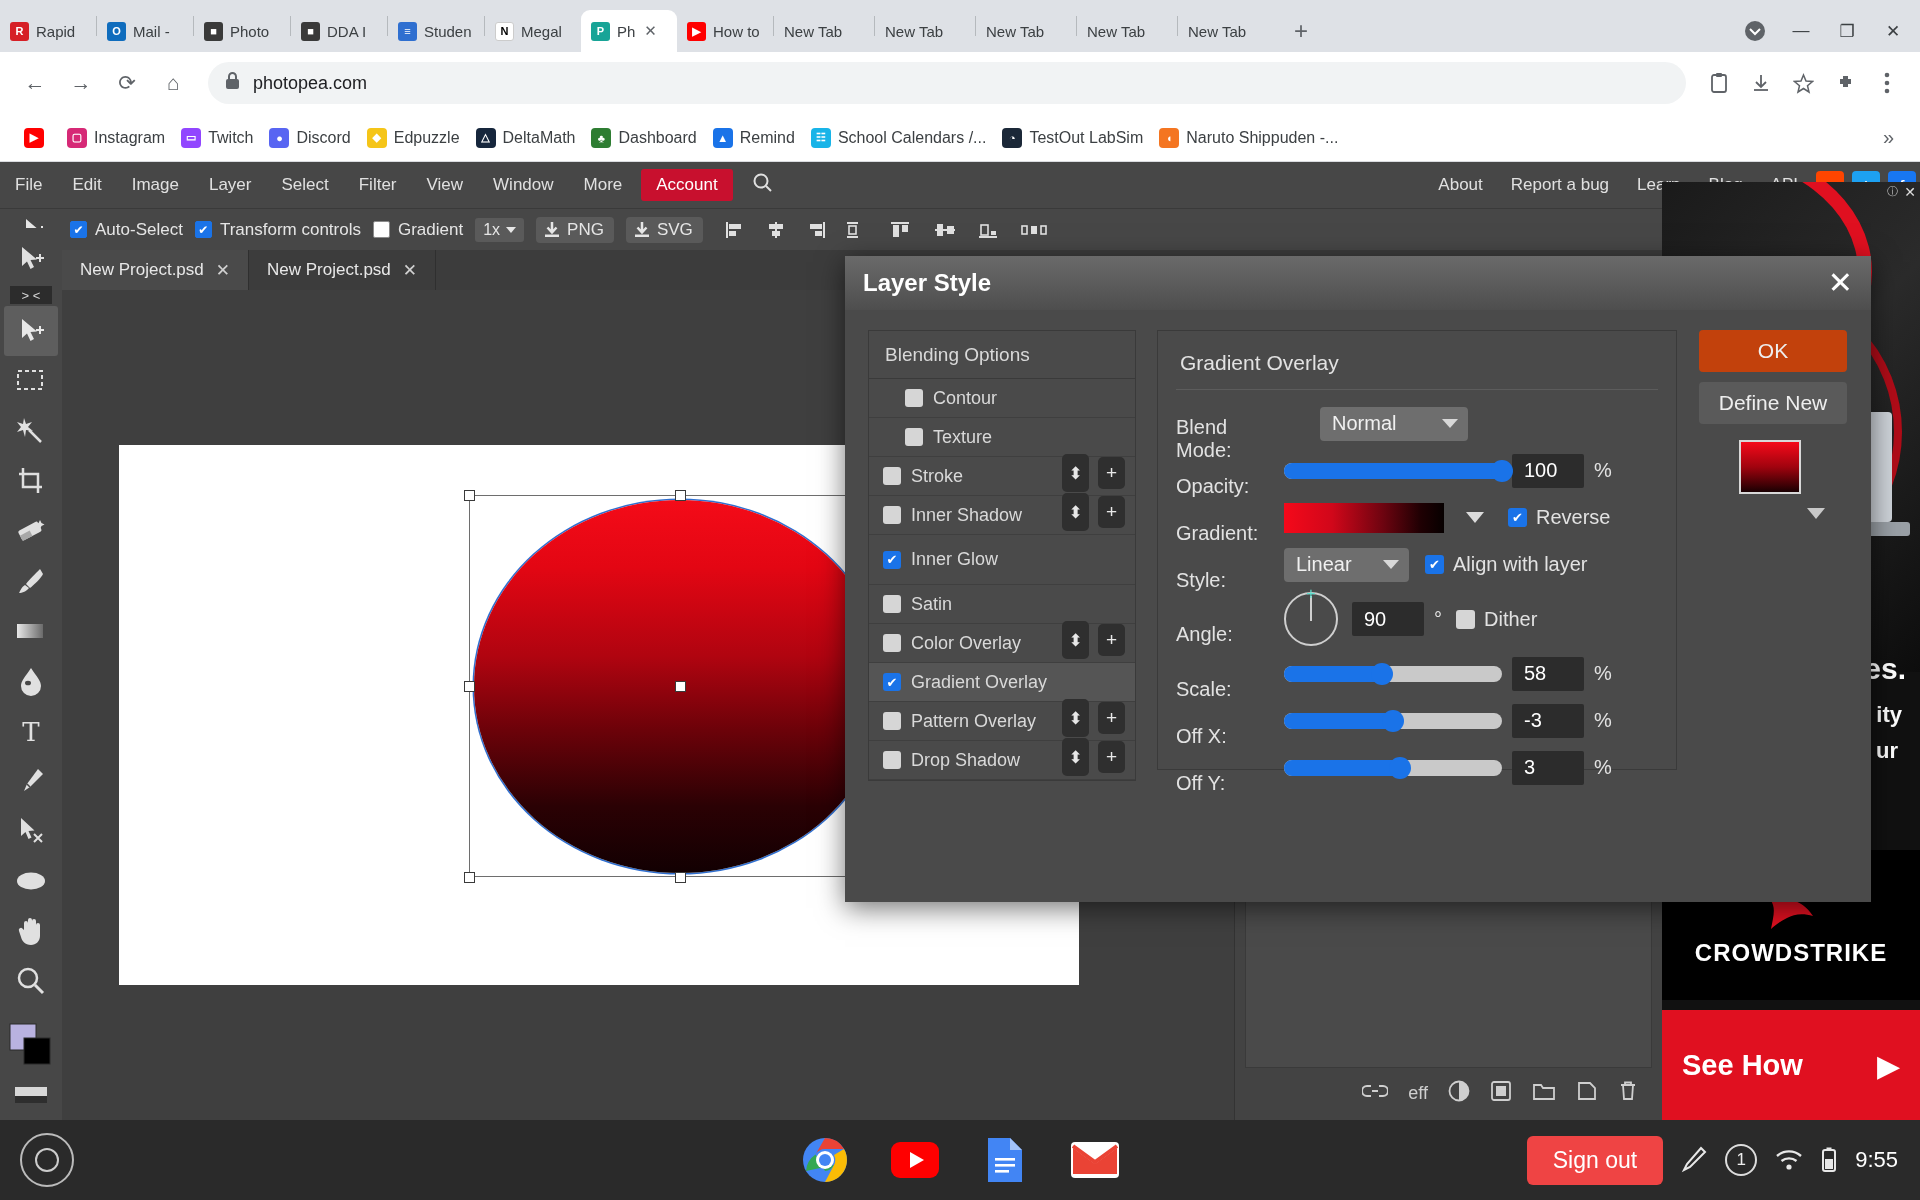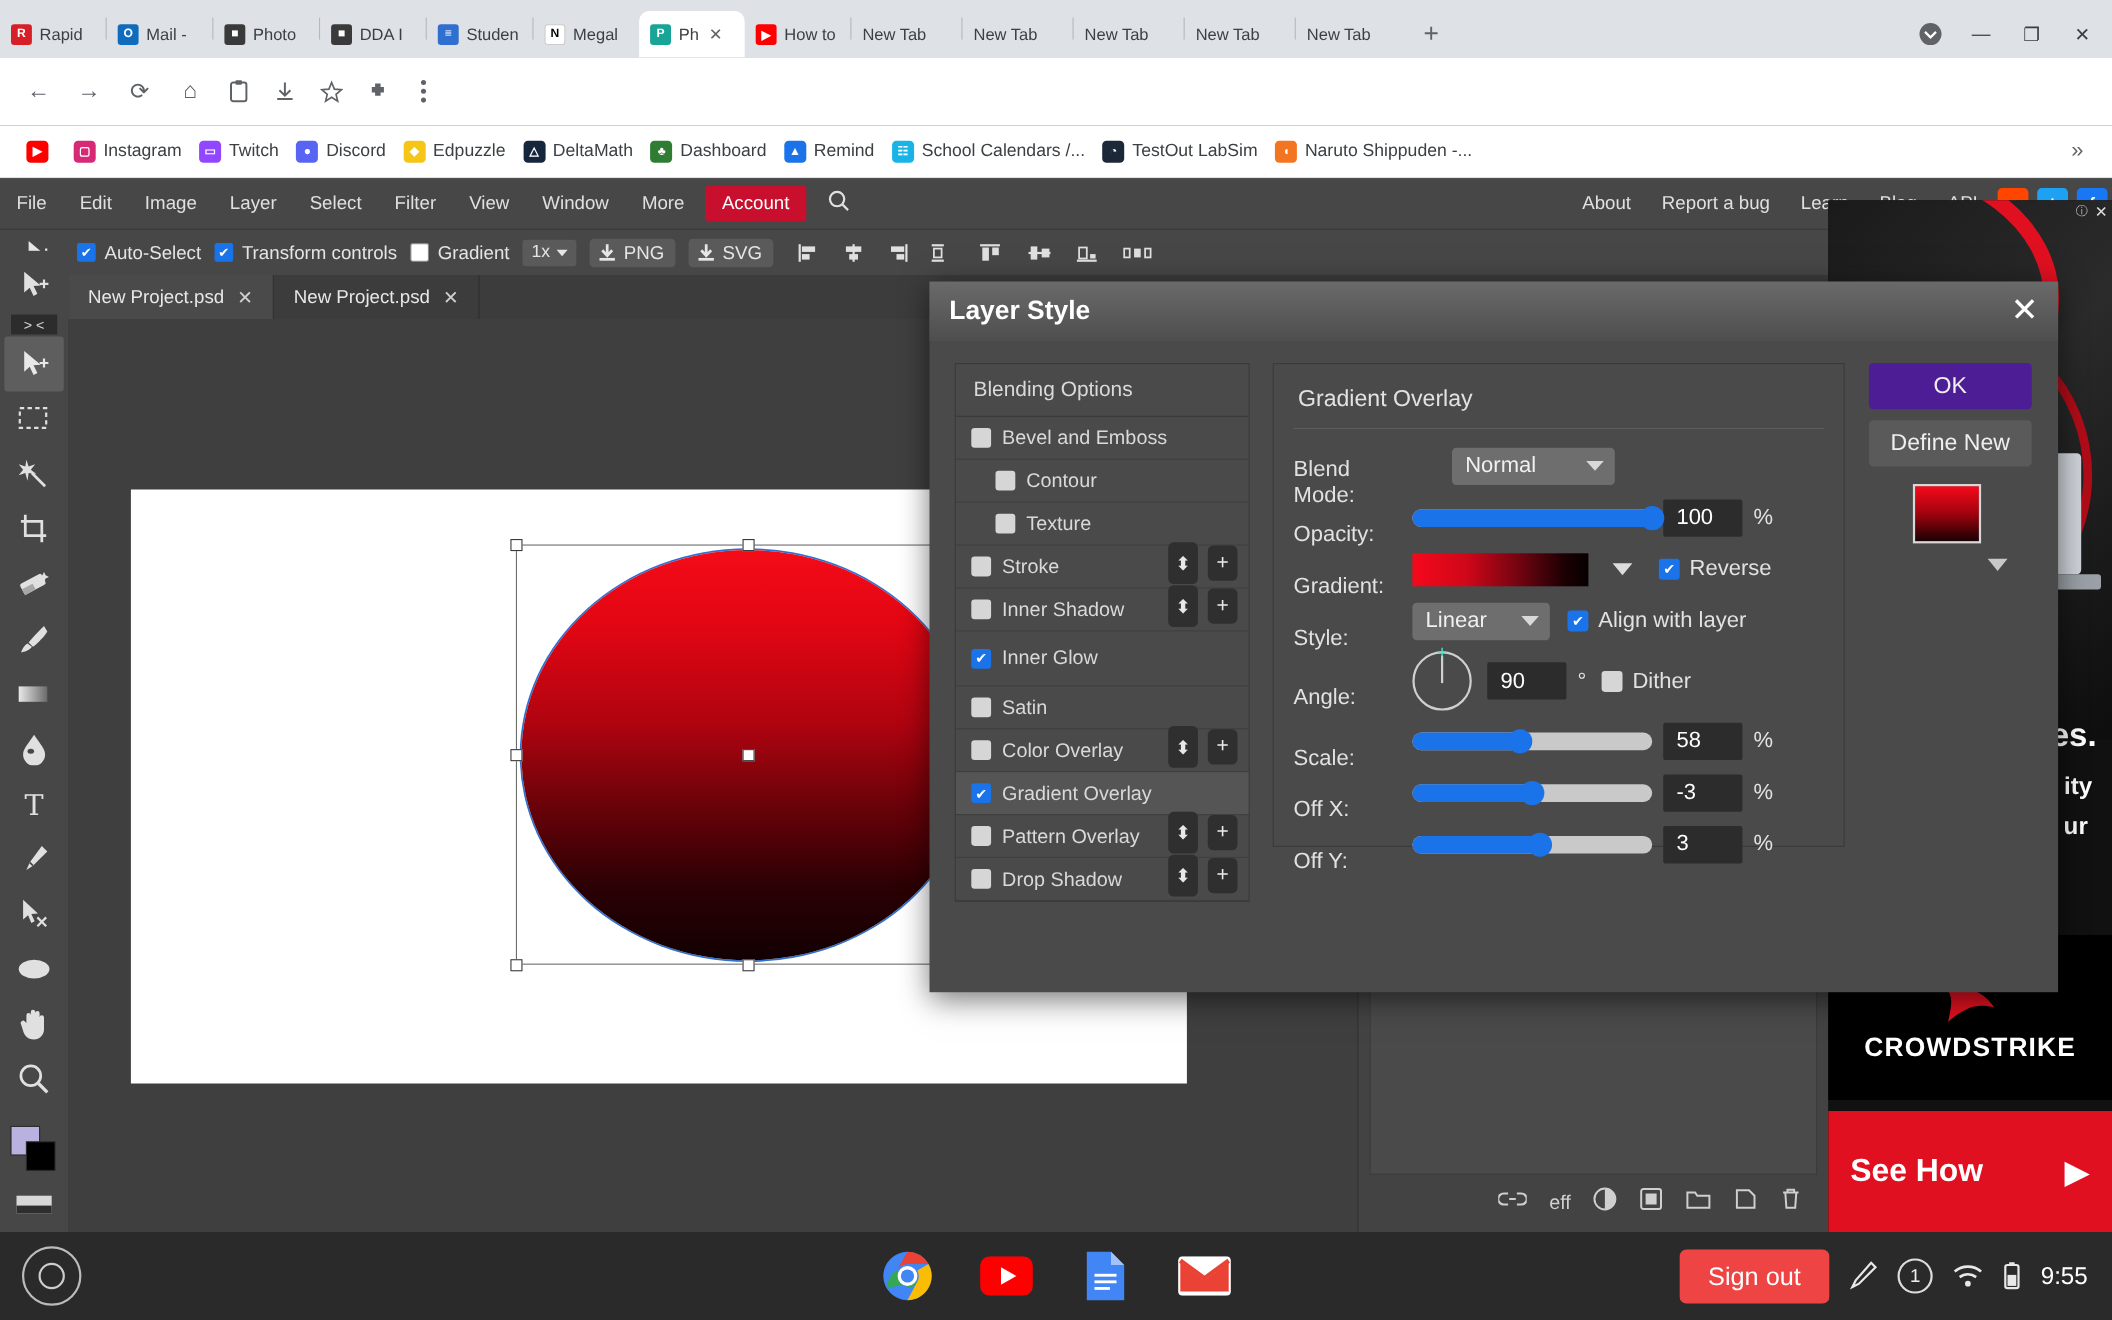--- a/index.html
+++ b/index.html
@@ -171,21 +171,21 @@
   .tri-down { width:0;height:0;border-left:9px solid transparent;border-right:9px solid transparent;
       border-top:11px solid #dcdcdc;}
   .mini-cb { width:19px;height:19px;border-radius:3px;background:#d6d6d6;display:inline-flex;
       align-items:center;justify-content:center;flex:0 0 19px;}
   .mini-cb.on { background:#1a73e8;}
   .mini-cb.on::after{content:"✔";color:#fff;font-size:13px;line-height:1;}
   .angle-dial { width:54px; height:54px; border:2px solid #cfcfcf; border-radius:50%; position:relative;}
   .angle-dial .needle { position:absolute; left:50%; top:2px; width:2px; height:25px; background:#cfcfcf; transform:translateX(-50%);}
   .angle-dial .tick { position:absolute; left:50%; top:-9px; transform:translateX(-50%); color:#5fe0cf; font-size:16px;}
 
-  .ok-btn { position:absolute; right:24px; top:20px; width:148px; height:42px; background:#4c1d95;
+  .ok-btn { position:absolute; right:24px; top:20px; width:148px; height:42px; background:#c2410c;
       border-radius:4px; display:flex; align-items:center; justify-content:center; color:#eee; font-size:21px;}
   .def-btn { position:absolute; right:24px; top:72px; width:148px; height:42px; background:#5a5a5a;
       border-radius:4px; display:flex; align-items:center; justify-content:center; color:#eee; font-size:21px;}
   .preview-sw { position:absolute; right:70px; top:130px; width:62px; height:54px;
       background:linear-gradient(to bottom,#f50a1a,#a0030e,#1a0002); border:2px solid #d8d8d8;}
   .preview-caret { position:absolute; right:46px; top:198px; width:0;height:0;
       border-left:9px solid transparent;border-right:9px solid transparent;border-top:11px solid #c8c8c8;}
 
   
   .taskbar { position:absolute; left:0; bottom:0; width:1920px; height:80px; background:#2a2a2a;
@@ -279,20 +279,29 @@
       <div class="winbtn">❐</div>
       <div class="winbtn">✕</div>
     </div>
   </div>
 
   <div class="omnirow">
     <div class="navbtn">←</div>
     <div class="navbtn">→</div>
     <div class="navbtn">⟳</div>
     <div class="navbtn">⌂</div>
+    <div class="omnibox">
+      <span>
+        <svg width="17" height="19" viewBox="0 0 17 19">
+            <rect x="2" y="8" width="13" height="10" rx="2" fill="#5f6368"></rect>
+            <path d="M5 8 V5.5 A3.5 3.5 0 0 1 12 5.5 V8" stroke="#5f6368" stroke-width="2" fill="none"></path>
+          </svg>
+      </span>
+      <span>photopea.com</span>
+    </div>
     <div class="omni-icons">
       <div class="ic">
         <svg width="20" height="22" viewBox="0 0 20 22">
             <rect x="3" y="3" width="14" height="17" rx="2" stroke="#5f6368" stroke-width="1.8" fill="none"></rect>
             <rect x="7" y="1" width="6" height="4" rx="1" fill="#5f6368"></rect>
           </svg>
       </div>
       <div class="ic">
         <svg width="20" height="20" viewBox="0 0 20 20">
             <path d="M10 2 V13 M5 9 L10 14 L15 9" stroke="#5f6368" stroke-width="1.8" fill="none"></path>
@@ -692,24 +701,20 @@
   <div class="dlg">
     <div class="dlg-title">
       <span>Layer Style</span>
       <span class="dlg-close">✕</span>
     </div>
     <div class="dlg-body">
 
       <div class="bo-list">
         <div class="bo-head">Blending Options</div>
         <div id="bo-holder">
-            <div class="bo-row">
-              <span class="bo-cb"></span>
-              <span>Bevel and Emboss</span>
-            </div>
             <div class="bo-row indent">
               <span class="bo-cb"></span>
               <span>Contour</span>
             </div>
             <div class="bo-row indent">
               <span class="bo-cb"></span>
               <span>Texture</span>
             </div>
             <div class="bo-row">
               <span class="bo-cb"></span>

